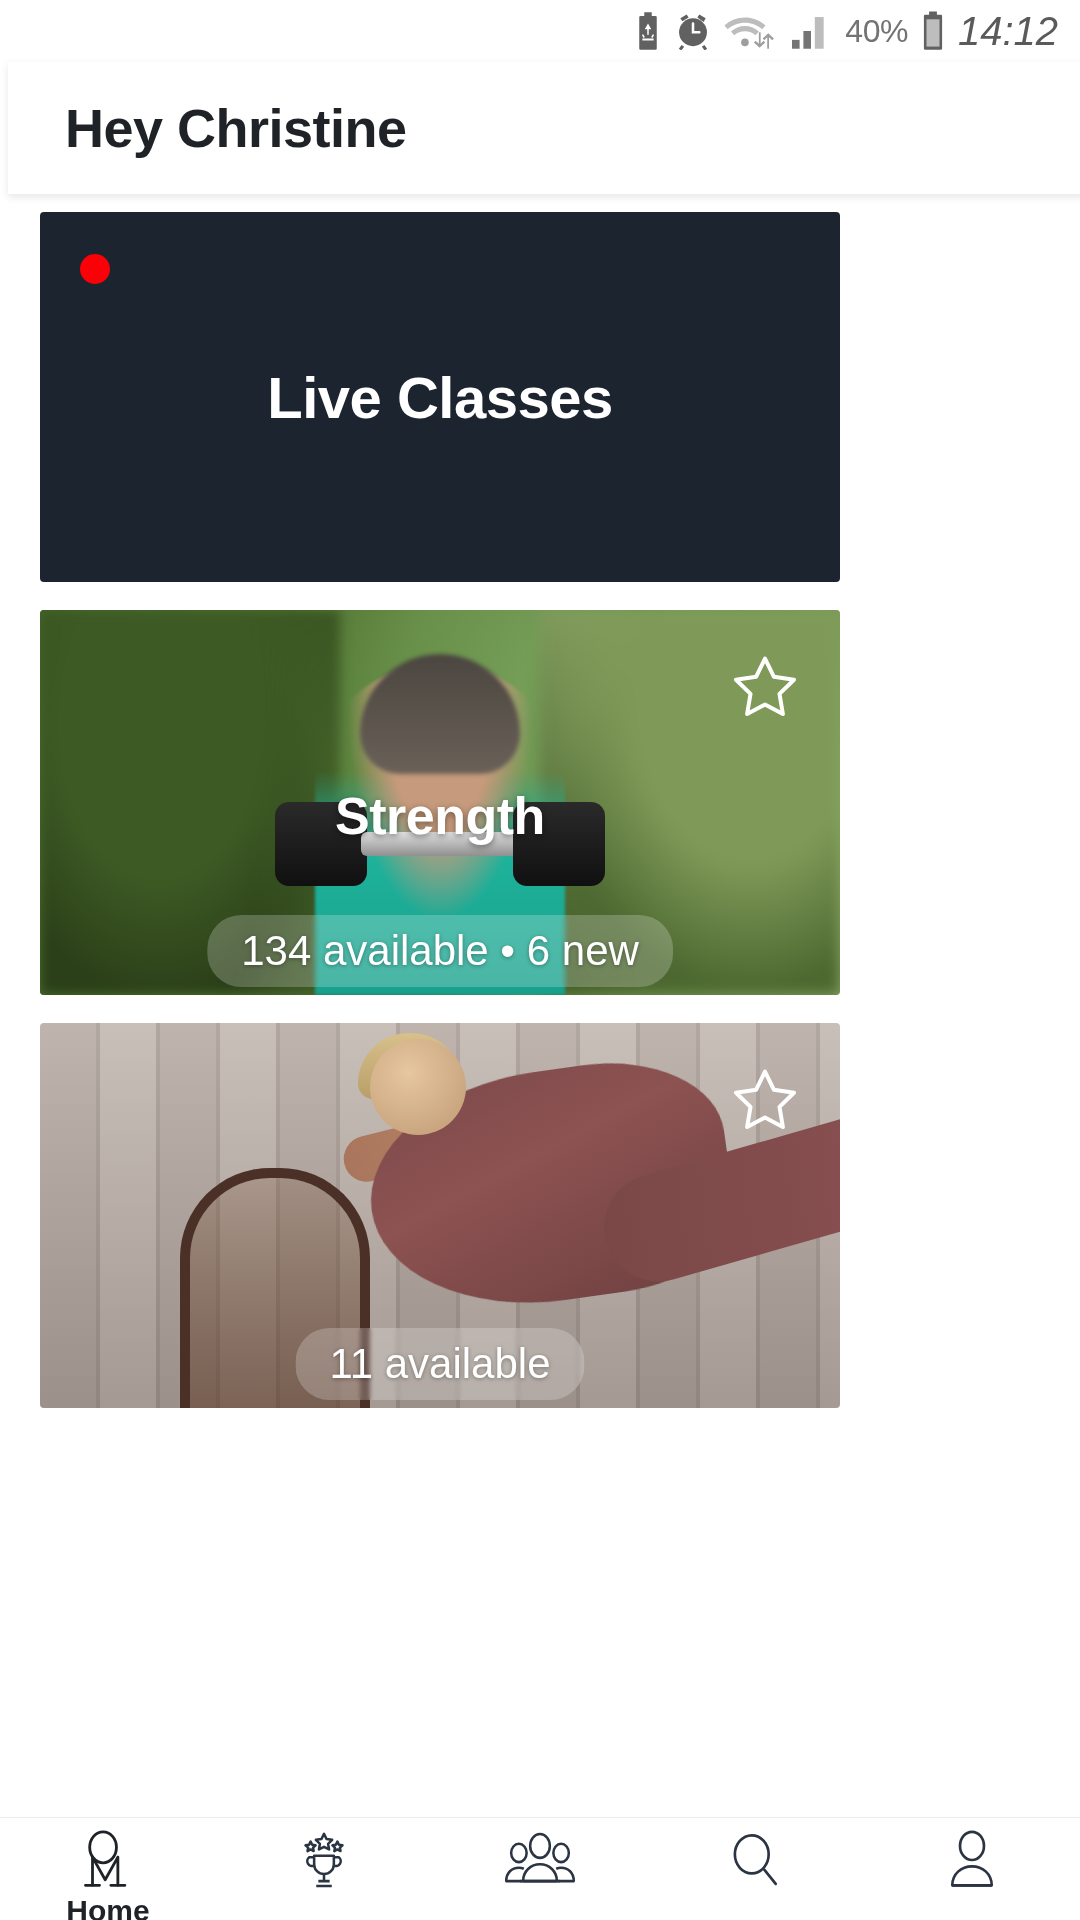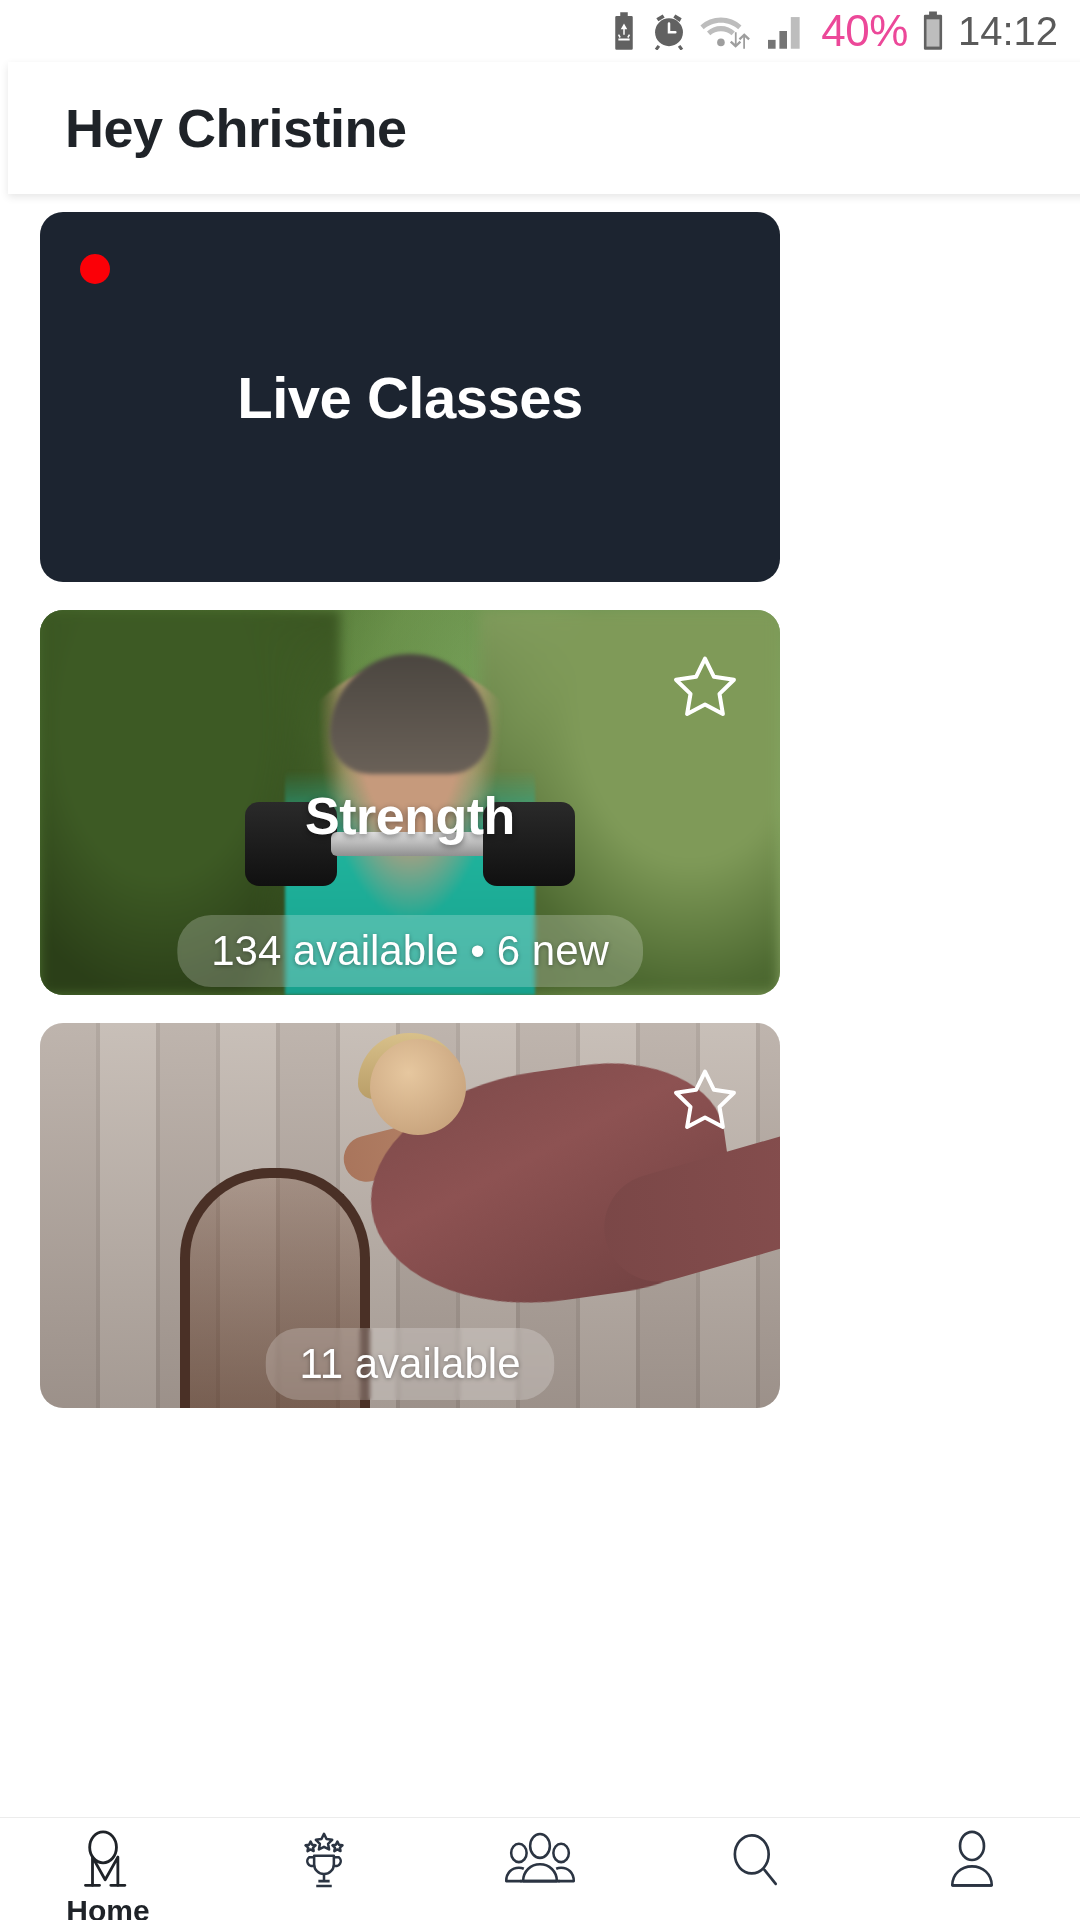--- a/index.html
+++ b/index.html
@@ -12,24 +12,24 @@
 
   
   .statusbar{
     height:62px; width:100%;
     background:#ffffff;
     display:flex; align-items:center; justify-content:flex-end;
     padding-right:22px; gap:12px;
   }
   .sb-icon{ display:flex; align-items:center; }
   .sb-text{
-    font-size:44px; color:#ec4899; font-weight:400;
+    font-size:32px; color:#737373; font-weight:400;
     letter-spacing:-0.5px; line-height:1;
   }
-  .sb-time{ font-size:40px; color:#5a5a5a; letter-spacing:0px; }
+  .sb-time{ font-size:40px; color:#5a5a5a; letter-spacing:0px;font-style:italic; }
 
   
   .header{
     height:132px; width:100%;
     background:#ffffff;
     display:flex; align-items:center;
     padding-left:57px;
     box-shadow:0 3px 8px rgba(0,0,0,0.10);
     position:relative; z-index:5;margin-left:8px;
   }
@@ -40,21 +40,21 @@
 
   
   .content{
     position:absolute; top:194px; left:0; right:0; bottom:128px;
     background:#ffffff;
     overflow:hidden;
     padding:18px 40px 0 40px;
   }
 
   .card{
-    width:740px; border-radius:23px; overflow:hidden;
+    width:800px; border-radius:4px; overflow:hidden;
     position:relative; margin-bottom:28px;
   }
 
   
   .card-live{
     height:370px;
     background:#1c2430;
     display:flex; align-items:center; justify-content:center;
   }
   .live-dot{

